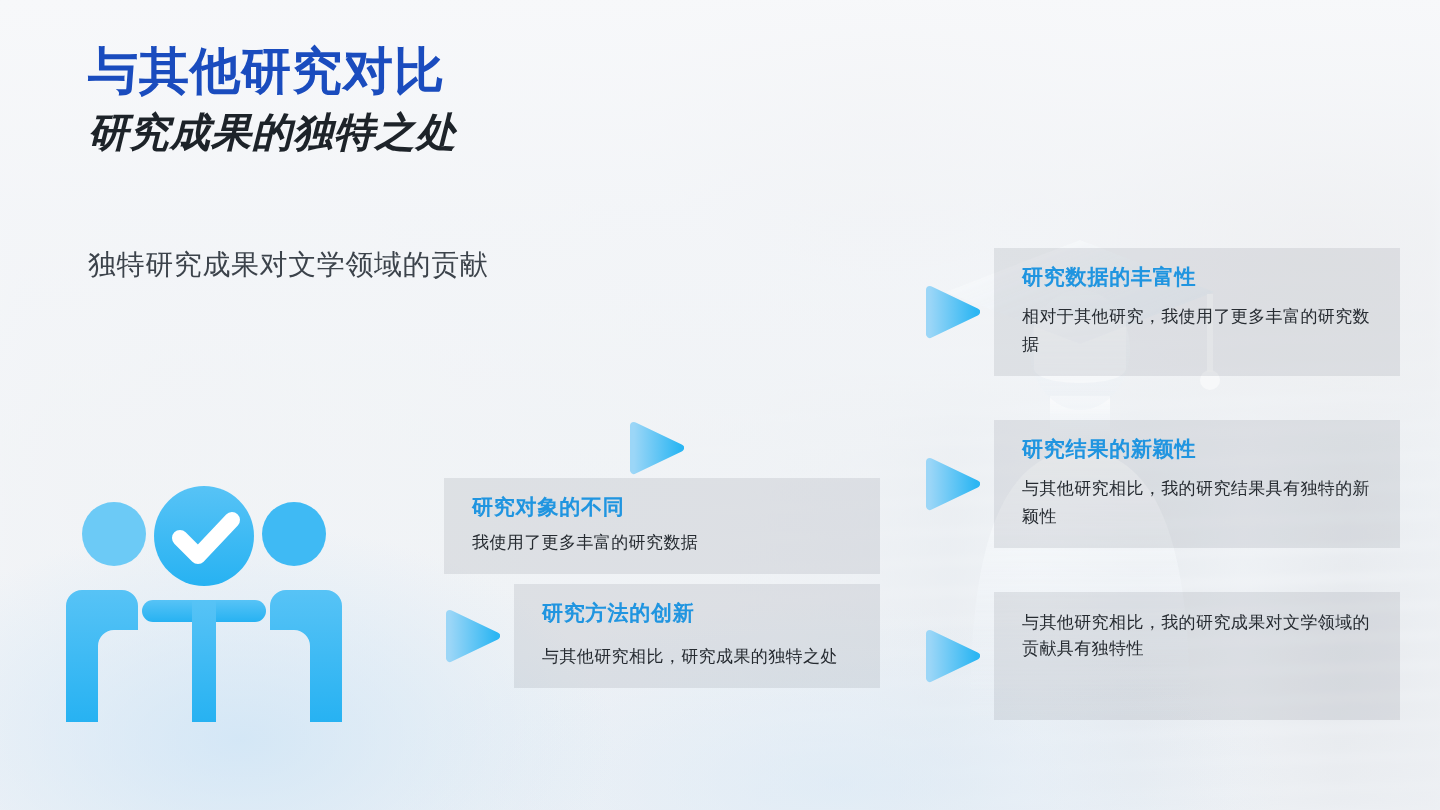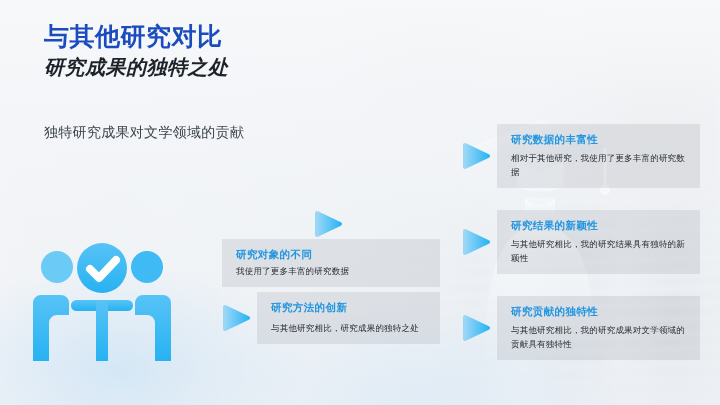--- a/index.html
+++ b/index.html
@@ -254,18 +254,17 @@
         <defs>
             <linearGradient id="ar5" x1="0" y1="0" x2="1" y2="0">
           <stop offset="0%" stop-color="#9bd6f7"></stop>
               <stop offset="100%" stop-color="#2cb6f3"></stop>
         </linearGradient>
           </defs>
         <path d="M3 4 L26 15 L3 26 Z" fill="url(#ar5)" stroke="url(#ar5)" stroke-width="4" stroke-linejoin="round"></path>
       </svg>
     </div>
     <div class="panel">
-      <h3>研究贡献的独特性</h3>
       <p>与其他研究相比，我的研究成果对文学领域的贡献具有独特性</p>
     </div>
   </div>
 
 </div>
 
 </body></html>

